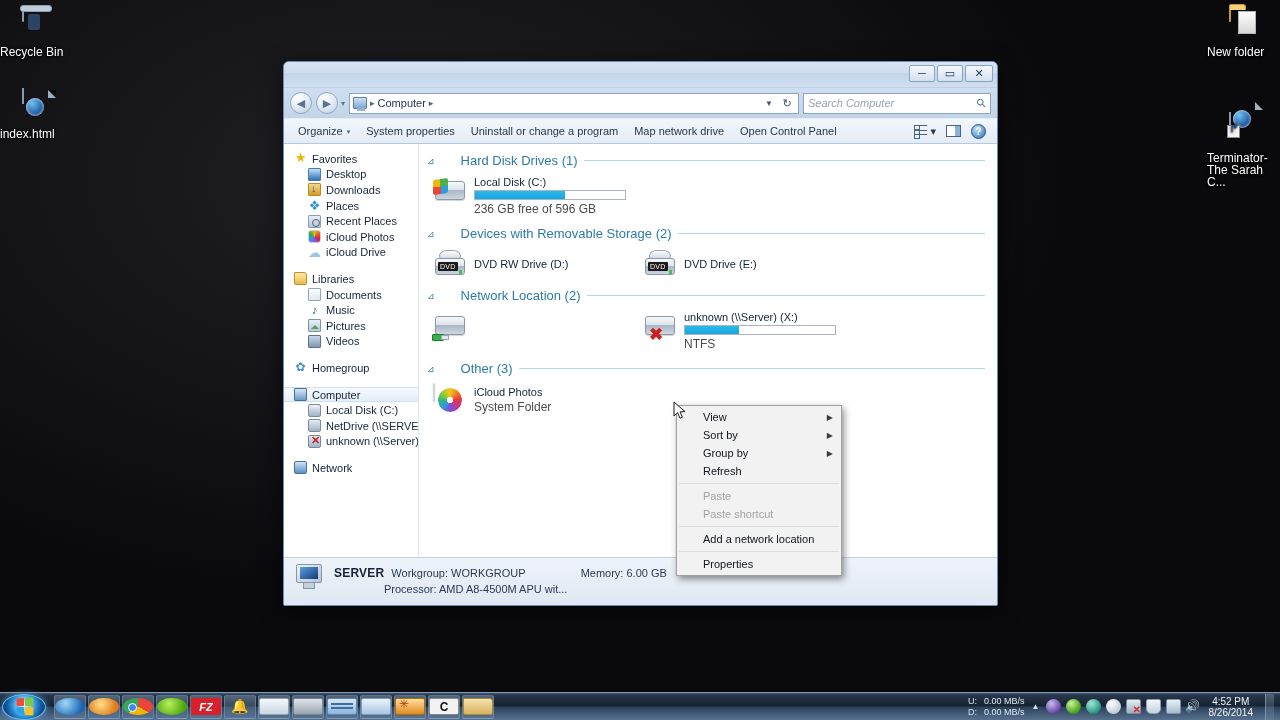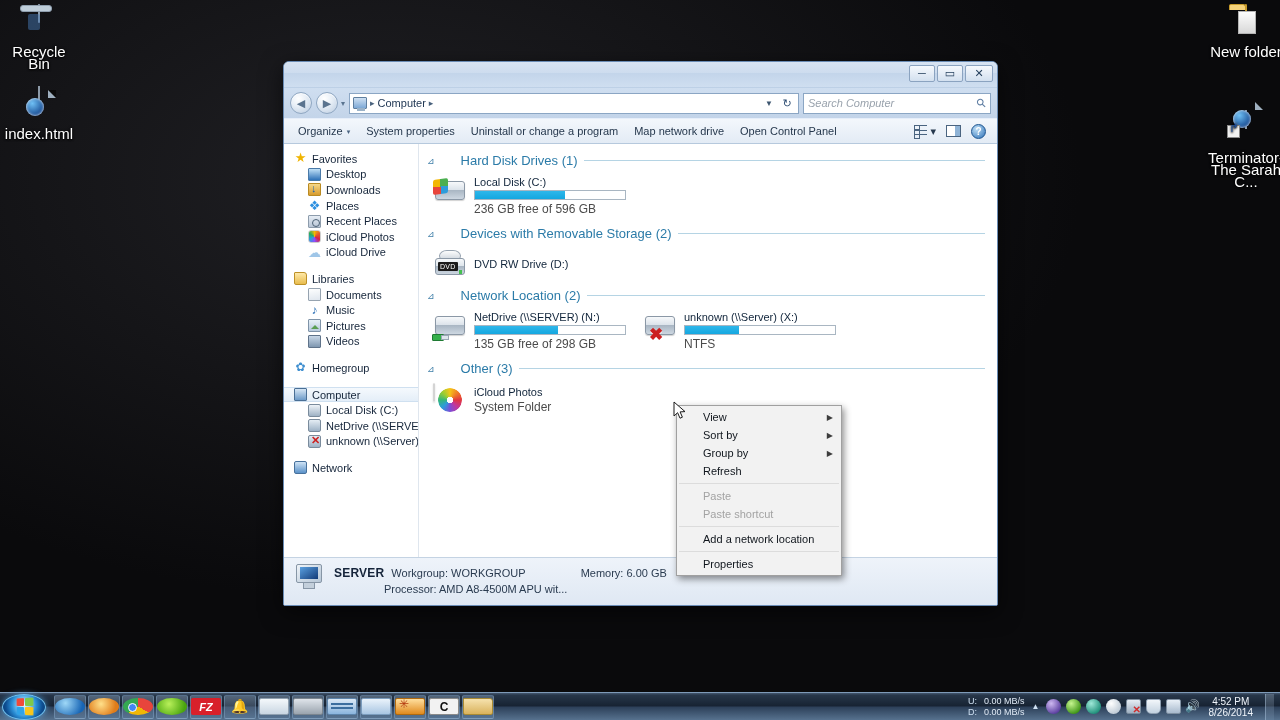--- a/index.html
+++ b/index.html
@@ -11,22 +11,22 @@
     background: #0a0a0a;
     background-image:
       radial-gradient(ellipse at 30% 25%, #202024 0%, #0a0a0c 55%),
       repeating-linear-gradient(0deg, rgba(255,255,255,.012) 0 1px, transparent 1px 3px),
       repeating-linear-gradient(90deg, rgba(255,255,255,.012) 0 1px, transparent 1px 3px);
     position: relative;
   }
 
   
   .desk-icon {
-    position: absolute; width: 78px; text-align: center;
-    color: #fff; font-size: 15px; line-height: 12px;
+    position: absolute; width: 78px; text-align: left;
+    color: #fff; font-size: 12px; line-height: 12px;
     text-shadow: 0 1px 2px #000, 0 0 3px #000;
   }
   .desk-icon .glyph { display:block; margin: 0 auto 4px; width: 34px; height: 34px; position: relative; }
   .desk-icon .cap { display:block; }
 
   
   .rb { background: linear-gradient(180deg,#dfe9f2,#aebfd0); border:1px solid #9ab; border-radius: 3px 3px 6px 6px; width:26px!important;height:30px!important; opacity:.92;}
   .rb:before{content:"";position:absolute;top:-3px;left:-2px;width:30px;height:5px;background:#cdddea;border:1px solid #9ab;border-radius:3px;}
   .rb:after{content:"";position:absolute;top:6px;left:6px;width:12px;height:16px;background:#4a7fc0;opacity:.5;border-radius:2px;}
 
@@ -504,39 +504,45 @@
                 <span class="dvd-top"></span>
                 <span class="dvd-body"></span>
                 <span class="dvd-lbl">DVD</span>
                 <span class="dvd-led"></span>
               </span>
           </span>
           <span class="itxt" style="justify-content:center;">
             <span class="iname">DVD RW Drive (D:)</span>
           </span>
         </div>
+        <div class="item" style="align-items:center;">
+          <span class="bigico">
+            <span class="dvd">
+                <span class="dvd-top"></span>
+                <span class="dvd-body"></span>
+                <span class="dvd-lbl">DVD</span>
+                <span class="dvd-led"></span>
+              </span>
+          </span>
+          <span class="itxt" style="justify-content:center;">
+            <span class="iname">DVD Drive (E:)</span>
+          </span>
+        </div>
       </div>
 
       <div class="grphead">
         <span class="tri">⊿</span>
         <span class="gtitle">Network Location (2)</span>
         <span class="gline"></span>
       </div>
       <div class="items">
         <div class="item">
           <span class="bigico">
             <span class="drv"></span>
               <span class="netplug"></span>
-          </span>
-          <span class="itxt">
-            <span class="iname">NetDrive (\\SERVER) (N:)</span>
-            <span class="bar">
-                <i id="bar-n" style="width: 55%;"></i>
-              </span>
-            <span class="isub">135 GB free of 298 GB</span>
           </span>
         </div>
         <div class="item">
           <span class="bigico">
             <span class="drv"></span>
               <span class="redx">✖</span>
           </span>
           <span class="itxt">
             <span class="iname">unknown (\\Server) (X:)</span>
             <span class="bar">

